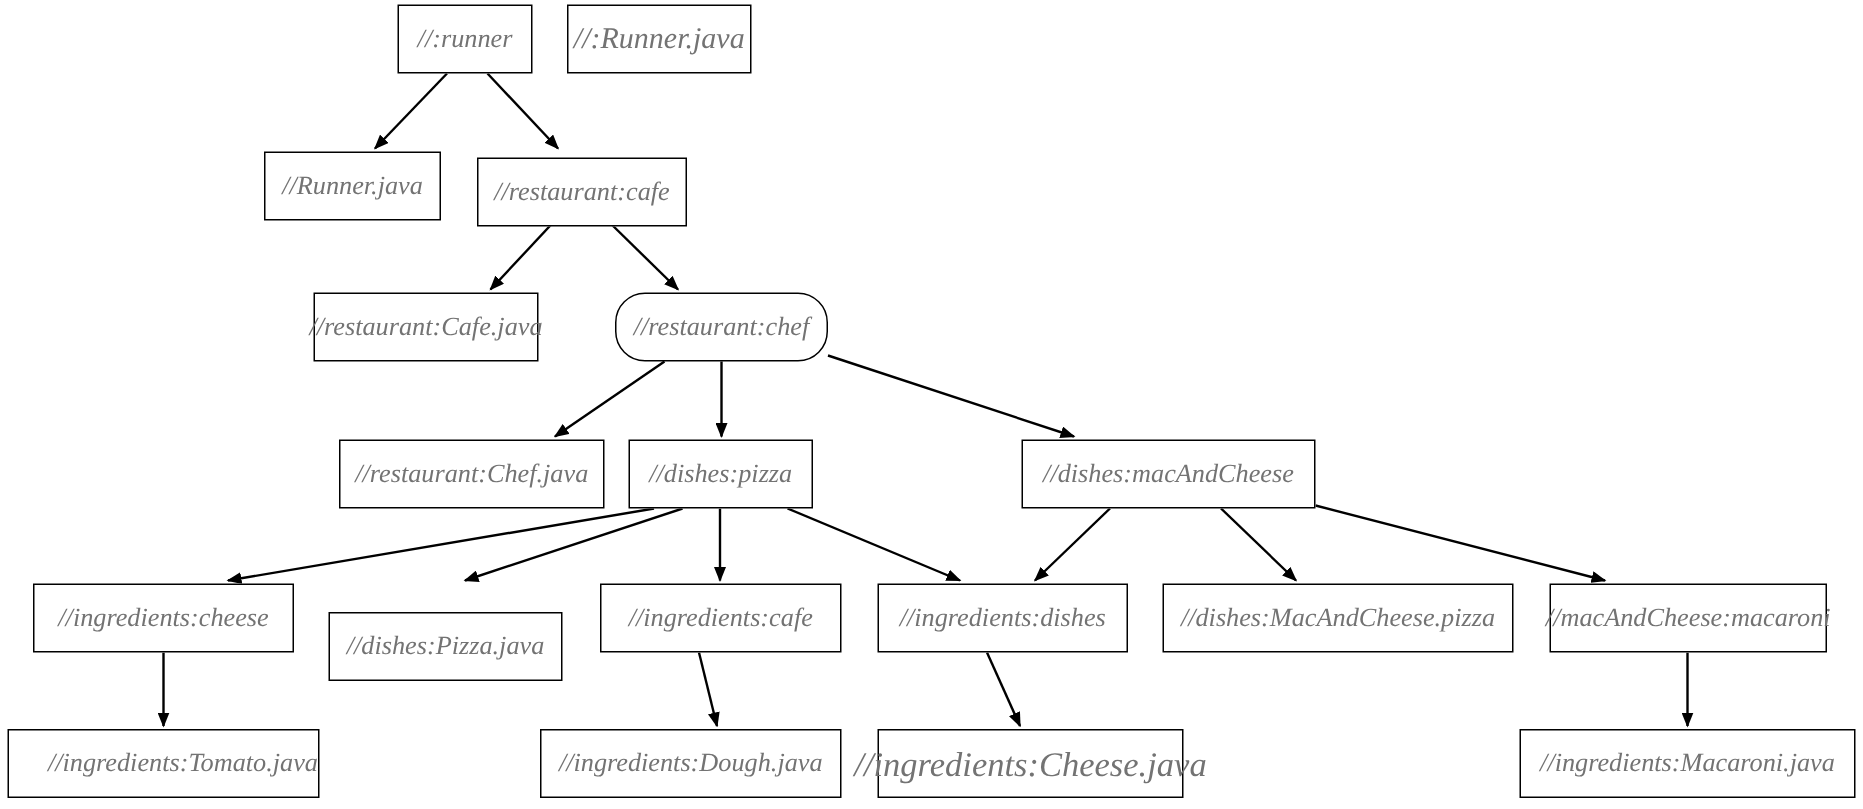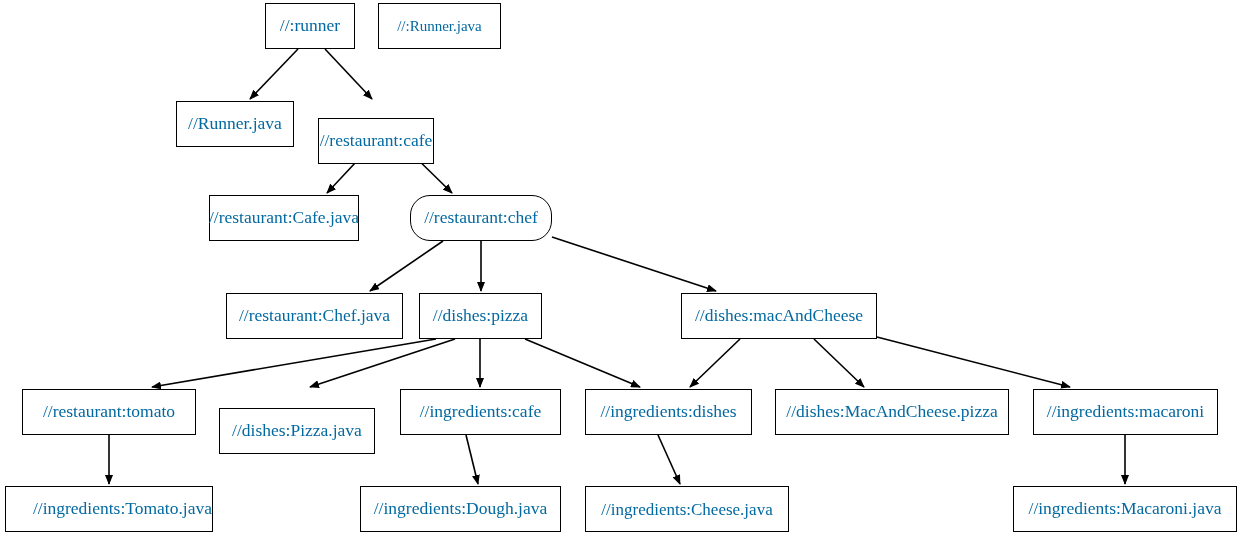--- a/index.html
+++ b/index.html
@@ -30,22 +30,23 @@
     background: #ffffff;
     display: flex;
     align-items: center;
     justify-content: center;
     white-space: nowrap;
   }
   .graph-node .node-label {
     font-family: "Liberation Serif", "DejaVu Serif", serif;
     font-size: 17.5px;
     line-height: 1;
-    color: #0369a1;
+    color: #737373;
     letter-spacing: 0px;
+    font-style: italic;
   }
 </style>
 </head>
 <body>
 
 <div id="graph-canvas">
   <svg id="edge-layer" viewBox="0 0 1242 539" xmlns="http://www.w3.org/2000/svg">
     <defs>
       <marker id="arrowhead" markerWidth="10" markerHeight="8" refX="9" refY="4" orient="auto" markerUnits="userSpaceOnUse">
         <path d="M0,0 L10,4 L0,8 z" fill="#000000"></path>
@@ -70,67 +71,67 @@
         <line x1="466" y1="435" x2="478" y2="484" stroke="#000000" stroke-width="1.6" marker-end="url(#arrowhead)"></line>
         <line x1="658" y1="435" x2="680" y2="484" stroke="#000000" stroke-width="1.6" marker-end="url(#arrowhead)"></line>
         <line x1="1125" y1="435" x2="1125" y2="484" stroke="#000000" stroke-width="1.6" marker-end="url(#arrowhead)"></line>
       </g>
   </svg>
   <div id="nodes-group">
       <div class="graph-node" style="left: 265px; top: 3px; width: 90px; height: 46px; border-color: rgb(0, 0, 0); background: rgb(255, 255, 255);">
         <span class="node-label" style="font-size: 17.5px;">//:runner</span>
       </div>
       <div class="graph-node" style="left: 378px; top: 3px; width: 123px; height: 46px; border-color: rgb(0, 0, 0); background: rgb(255, 255, 255);">
-        <span class="node-label" style="font-size: 15px;">//:Runner.java</span>
+        <span class="node-label" style="font-size: 20px;">//:Runner.java</span>
       </div>
       <div class="graph-node" style="left: 176px; top: 101px; width: 118px; height: 46px; border-color: rgb(0, 0, 0); background: rgb(255, 255, 255);">
         <span class="node-label" style="font-size: 17.5px;">//Runner.java</span>
       </div>
-      <div class="graph-node" style="left: 318px; top: 118px; width: 116px; height: 46px; border-color: rgb(0, 0, 0); background: rgb(255, 255, 255);">
+      <div class="graph-node" style="left: 318px; top: 105px; width: 140px; height: 46px; border-color: rgb(0, 0, 0); background: rgb(255, 255, 255);">
         <span class="node-label" style="font-size: 17.5px;">//restaurant:cafe</span>
       </div>
       <div class="graph-node" style="left: 209px; top: 195px; width: 150px; height: 46px; border-color: rgb(0, 0, 0); background: rgb(255, 255, 255);">
         <span class="node-label" style="font-size: 17.5px;">//restaurant:Cafe.java</span>
       </div>
       <div class="graph-node" style="left: 410px; top: 195px; width: 142px; height: 46px; border-color: rgb(0, 0, 0); background: rgb(255, 255, 255); border-radius: 20px;">
         <span class="node-label" style="font-size: 17.5px;">//restaurant:chef</span>
       </div>
       <div class="graph-node" style="left: 226px; top: 293px; width: 177px; height: 46px; border-color: rgb(0, 0, 0); background: rgb(255, 255, 255); align-items: center;">
         <span class="node-label" style="font-size: 17.5px;">//restaurant:Chef.java</span>
       </div>
       <div class="graph-node" style="left: 419px; top: 293px; width: 123px; height: 46px; border-color: rgb(0, 0, 0); background: rgb(255, 255, 255);">
         <span class="node-label" style="font-size: 17.5px;">//dishes:pizza</span>
       </div>
       <div class="graph-node" style="left: 681px; top: 293px; width: 196px; height: 46px; border-color: rgb(0, 0, 0); background: rgb(255, 255, 255);">
         <span class="node-label" style="font-size: 17.5px;">//dishes:macAndCheese</span>
       </div>
       <div class="graph-node" style="left: 22px; top: 389px; width: 174px; height: 46px; border-color: rgb(0, 0, 0); background: rgb(255, 255, 255);">
-        <span class="node-label" style="font-size: 17.5px;">//restaurant:tomato</span>
+        <span class="node-label" style="font-size: 17.5px;">//ingredients:cheese</span>
       </div>
       <div class="graph-node" style="left: 219px; top: 408px; width: 156px; height: 46px; border-color: rgb(0, 0, 0); background: rgb(255, 255, 255);">
         <span class="node-label" style="font-size: 17.5px;">//dishes:Pizza.java</span>
       </div>
       <div class="graph-node" style="left: 400px; top: 389px; width: 161px; height: 46px; border-color: rgb(0, 0, 0); background: rgb(255, 255, 255);">
         <span class="node-label" style="font-size: 17.5px;">//ingredients:cafe</span>
       </div>
       <div class="graph-node" style="left: 585px; top: 389px; width: 167px; height: 46px; border-color: rgb(0, 0, 0); background: rgb(255, 255, 255);">
         <span class="node-label" style="font-size: 17.5px;">//ingredients:dishes</span>
       </div>
       <div class="graph-node" style="left: 775px; top: 389px; width: 234px; height: 46px; border-color: rgb(0, 0, 0); background: rgb(255, 255, 255);">
         <span class="node-label" style="font-size: 17.5px;">//dishes:MacAndCheese.pizza</span>
       </div>
       <div class="graph-node" style="left: 1033px; top: 389px; width: 185px; height: 46px; border-color: rgb(0, 0, 0); background: rgb(255, 255, 255);">
-        <span class="node-label" style="font-size: 17.5px;">//ingredients:macaroni</span>
+        <span class="node-label" style="font-size: 17.5px;">//macAndCheese:macaroni</span>
       </div>
       <div class="graph-node" style="left: 5px; top: 486px; width: 208px; height: 46px; border-color: rgb(0, 0, 0); background: rgb(255, 255, 255); justify-content: flex-end;">
         <span class="node-label" style="font-size: 17.5px;">//ingredients:Tomato.java</span>
       </div>
       <div class="graph-node" style="left: 360px; top: 486px; width: 201px; height: 46px; border-color: rgb(0, 0, 0); background: rgb(255, 255, 255);">
         <span class="node-label" style="font-size: 17.5px;">//ingredients:Dough.java</span>
       </div>
       <div class="graph-node" style="left: 585px; top: 486px; width: 204px; height: 46px; border-color: rgb(0, 0, 0); background: rgb(255, 255, 255);">
-        <span class="node-label" style="font-size: 17px;">//ingredients:Cheese.java</span>
+        <span class="node-label" style="font-size: 23px;">//ingredients:Cheese.java</span>
       </div>
       <div class="graph-node" style="left: 1013px; top: 486px; width: 224px; height: 46px; border-color: rgb(0, 0, 0); background: rgb(255, 255, 255);">
         <span class="node-label" style="font-size: 17.5px;">//ingredients:Macaroni.java</span>
       </div>
     </div>
 </div>
 
 </body></html>

